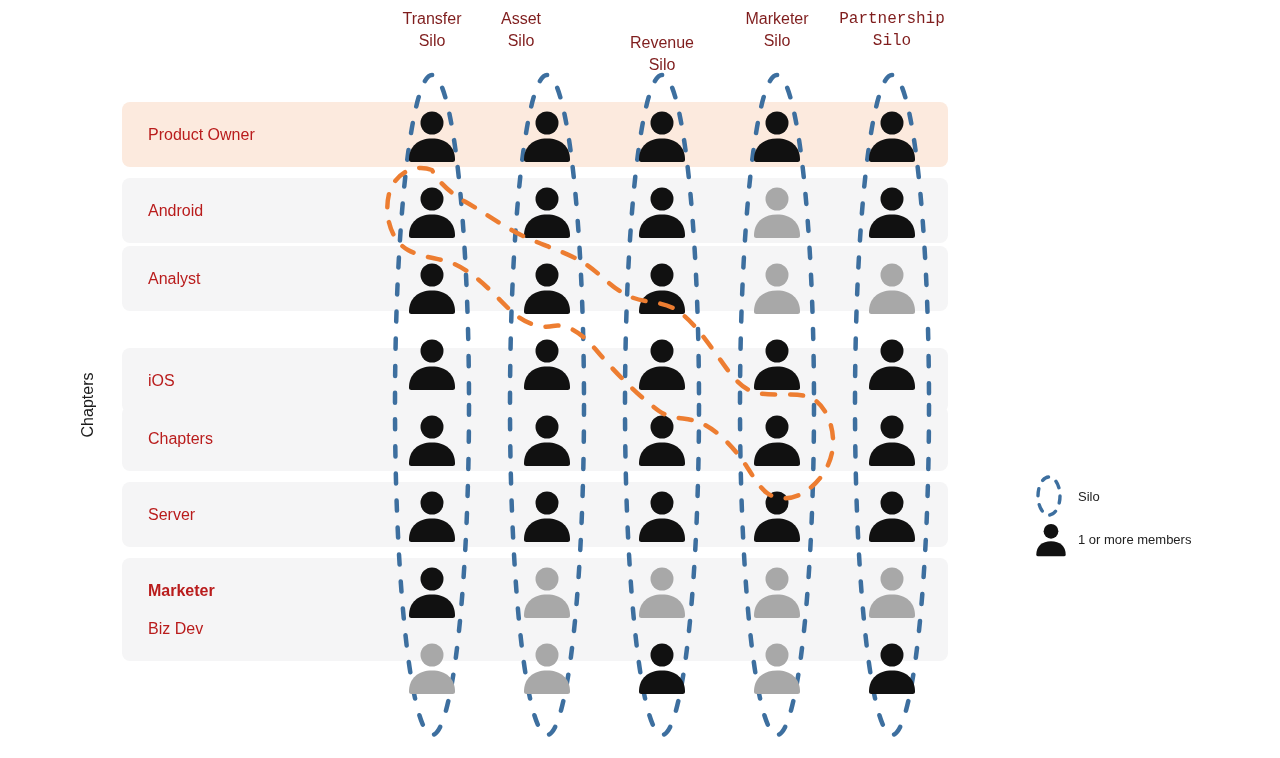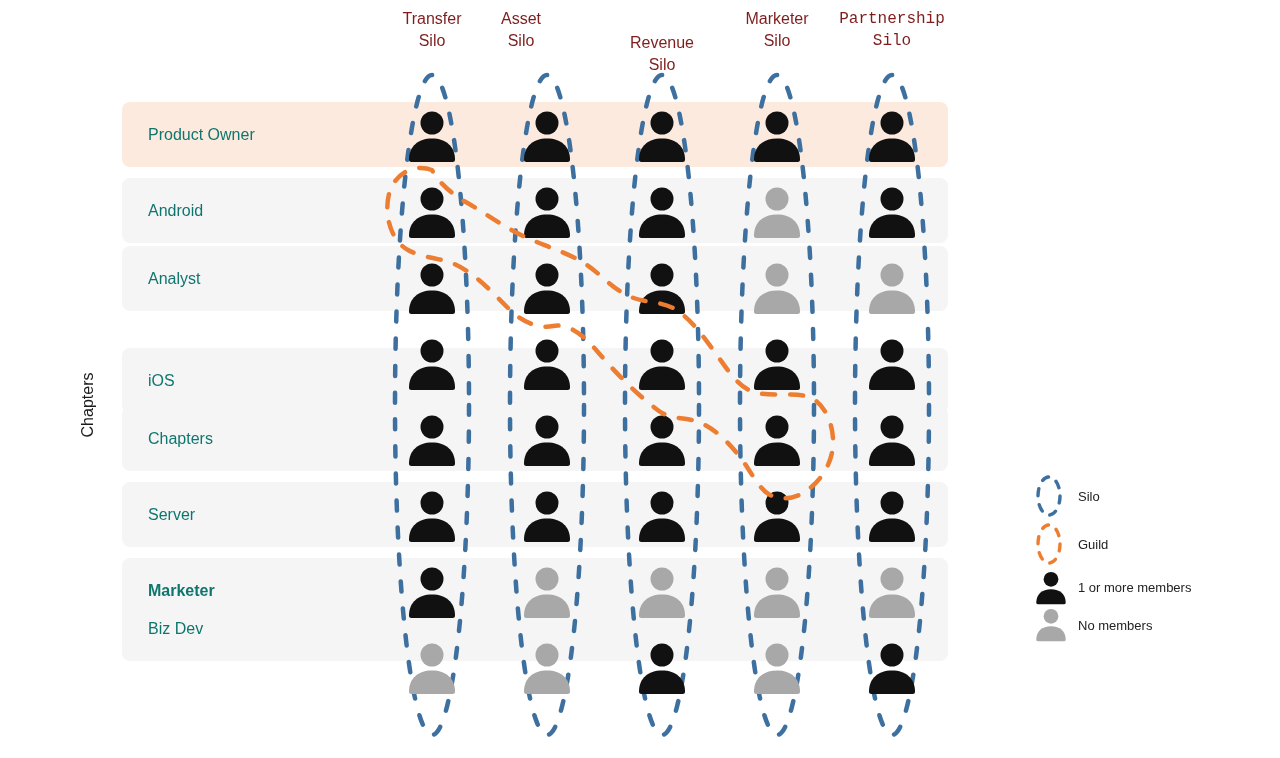--- a/index.html
+++ b/index.html
@@ -12,21 +12,21 @@
     font-size:16px;line-height:22px;color:#7f1d1d;
   }
   .chapters-label{
     position:absolute;left:88px;top:405px;
     transform:translate(-50%,-50%) rotate(-90deg);
     font-size:16px;color:#1c1c1c;white-space:nowrap;
   }
   .row-band{position:absolute;left:122px;width:826px;height:65px;border-radius:8px;}
   .row-label{
     position:absolute;left:26px;top:50%;transform:translateY(-50%);
-    font-size:16px;color:#0f766e;white-space:nowrap;
+    font-size:16px;color:#b91c1c;white-space:nowrap;
   }
   #overlay{position:absolute;left:0;top:0;}
   .legend{position:absolute;left:1034px;top:472px;width:236px;}
   .legend-item{display:flex;align-items:center;}
   .legend-item .icon-cell{width:44px;display:flex;justify-content:flex-start;align-items:center;}
   .legend-item span.lbl{font-size:13px;color:#222;white-space:nowrap;}
 </style>
 </head>
 <body>
 
@@ -240,45 +240,26 @@
 
   <div class="legend">
     <div class="legend-item" style="height:48px;">
       <div class="icon-cell">
         <svg width="30" height="46">
           <ellipse id="legend-silo-el" cx="15" cy="23" rx="11" ry="19" fill="none" stroke-width="3.4" stroke-dasharray="7 9" stroke-linecap="round" stroke="#3d6f9f"></ellipse>
         </svg>
       </div>
       <span class="lbl">Silo</span>
     </div>
-    <div class="legend-item" style="height:48px;">
-      <div class="icon-cell">
-        <svg width="30" height="46">
-          <ellipse id="legend-guild-el" cx="15" cy="23" rx="11" ry="19" fill="none" stroke-width="3.4" stroke-dasharray="7 9" stroke-linecap="round" stroke="#ed7d31"></ellipse>
-        </svg>
-      </div>
-      <span class="lbl">Guild</span>
-    </div>
     <div class="legend-item" style="height:39px;">
       <div class="icon-cell">
         <svg id="legend-person-black" width="34" height="36">
             <g transform="translate(1,1) scale(0.64)">
               <circle cx="25" cy="13" r="11.5" fill="#111111"></circle>
               <path d="M2,49.5 C2,36.5 11,28.5 25,28.5 C39,28.5 48,36.5 48,49.5 L48,49.8 C48,51.2 47,52 45.7,52 L4.3,52 C3,52 2,51.2 2,49.8 Z" fill="#111111"></path>
             </g>
           </svg>
       </div>
       <span class="lbl">1 or more members</span>
     </div>
-    <div class="legend-item" style="height:36px;">
-      <div class="icon-cell">
-        <svg id="legend-person-gray" width="34" height="36">
-            <g transform="translate(1,1) scale(0.64)">
-              <circle cx="25" cy="13" r="11.5" fill="#a8a8a8"></circle>
-              <path d="M2,49.5 C2,36.5 11,28.5 25,28.5 C39,28.5 48,36.5 48,49.5 L48,49.8 C48,51.2 47,52 45.7,52 L4.3,52 C3,52 2,51.2 2,49.8 Z" fill="#a8a8a8"></path>
-            </g>
-          </svg>
-      </div>
-      <span class="lbl">No members</span>
-    </div>
   </div>
 
 </div>
 
 </body></html>

